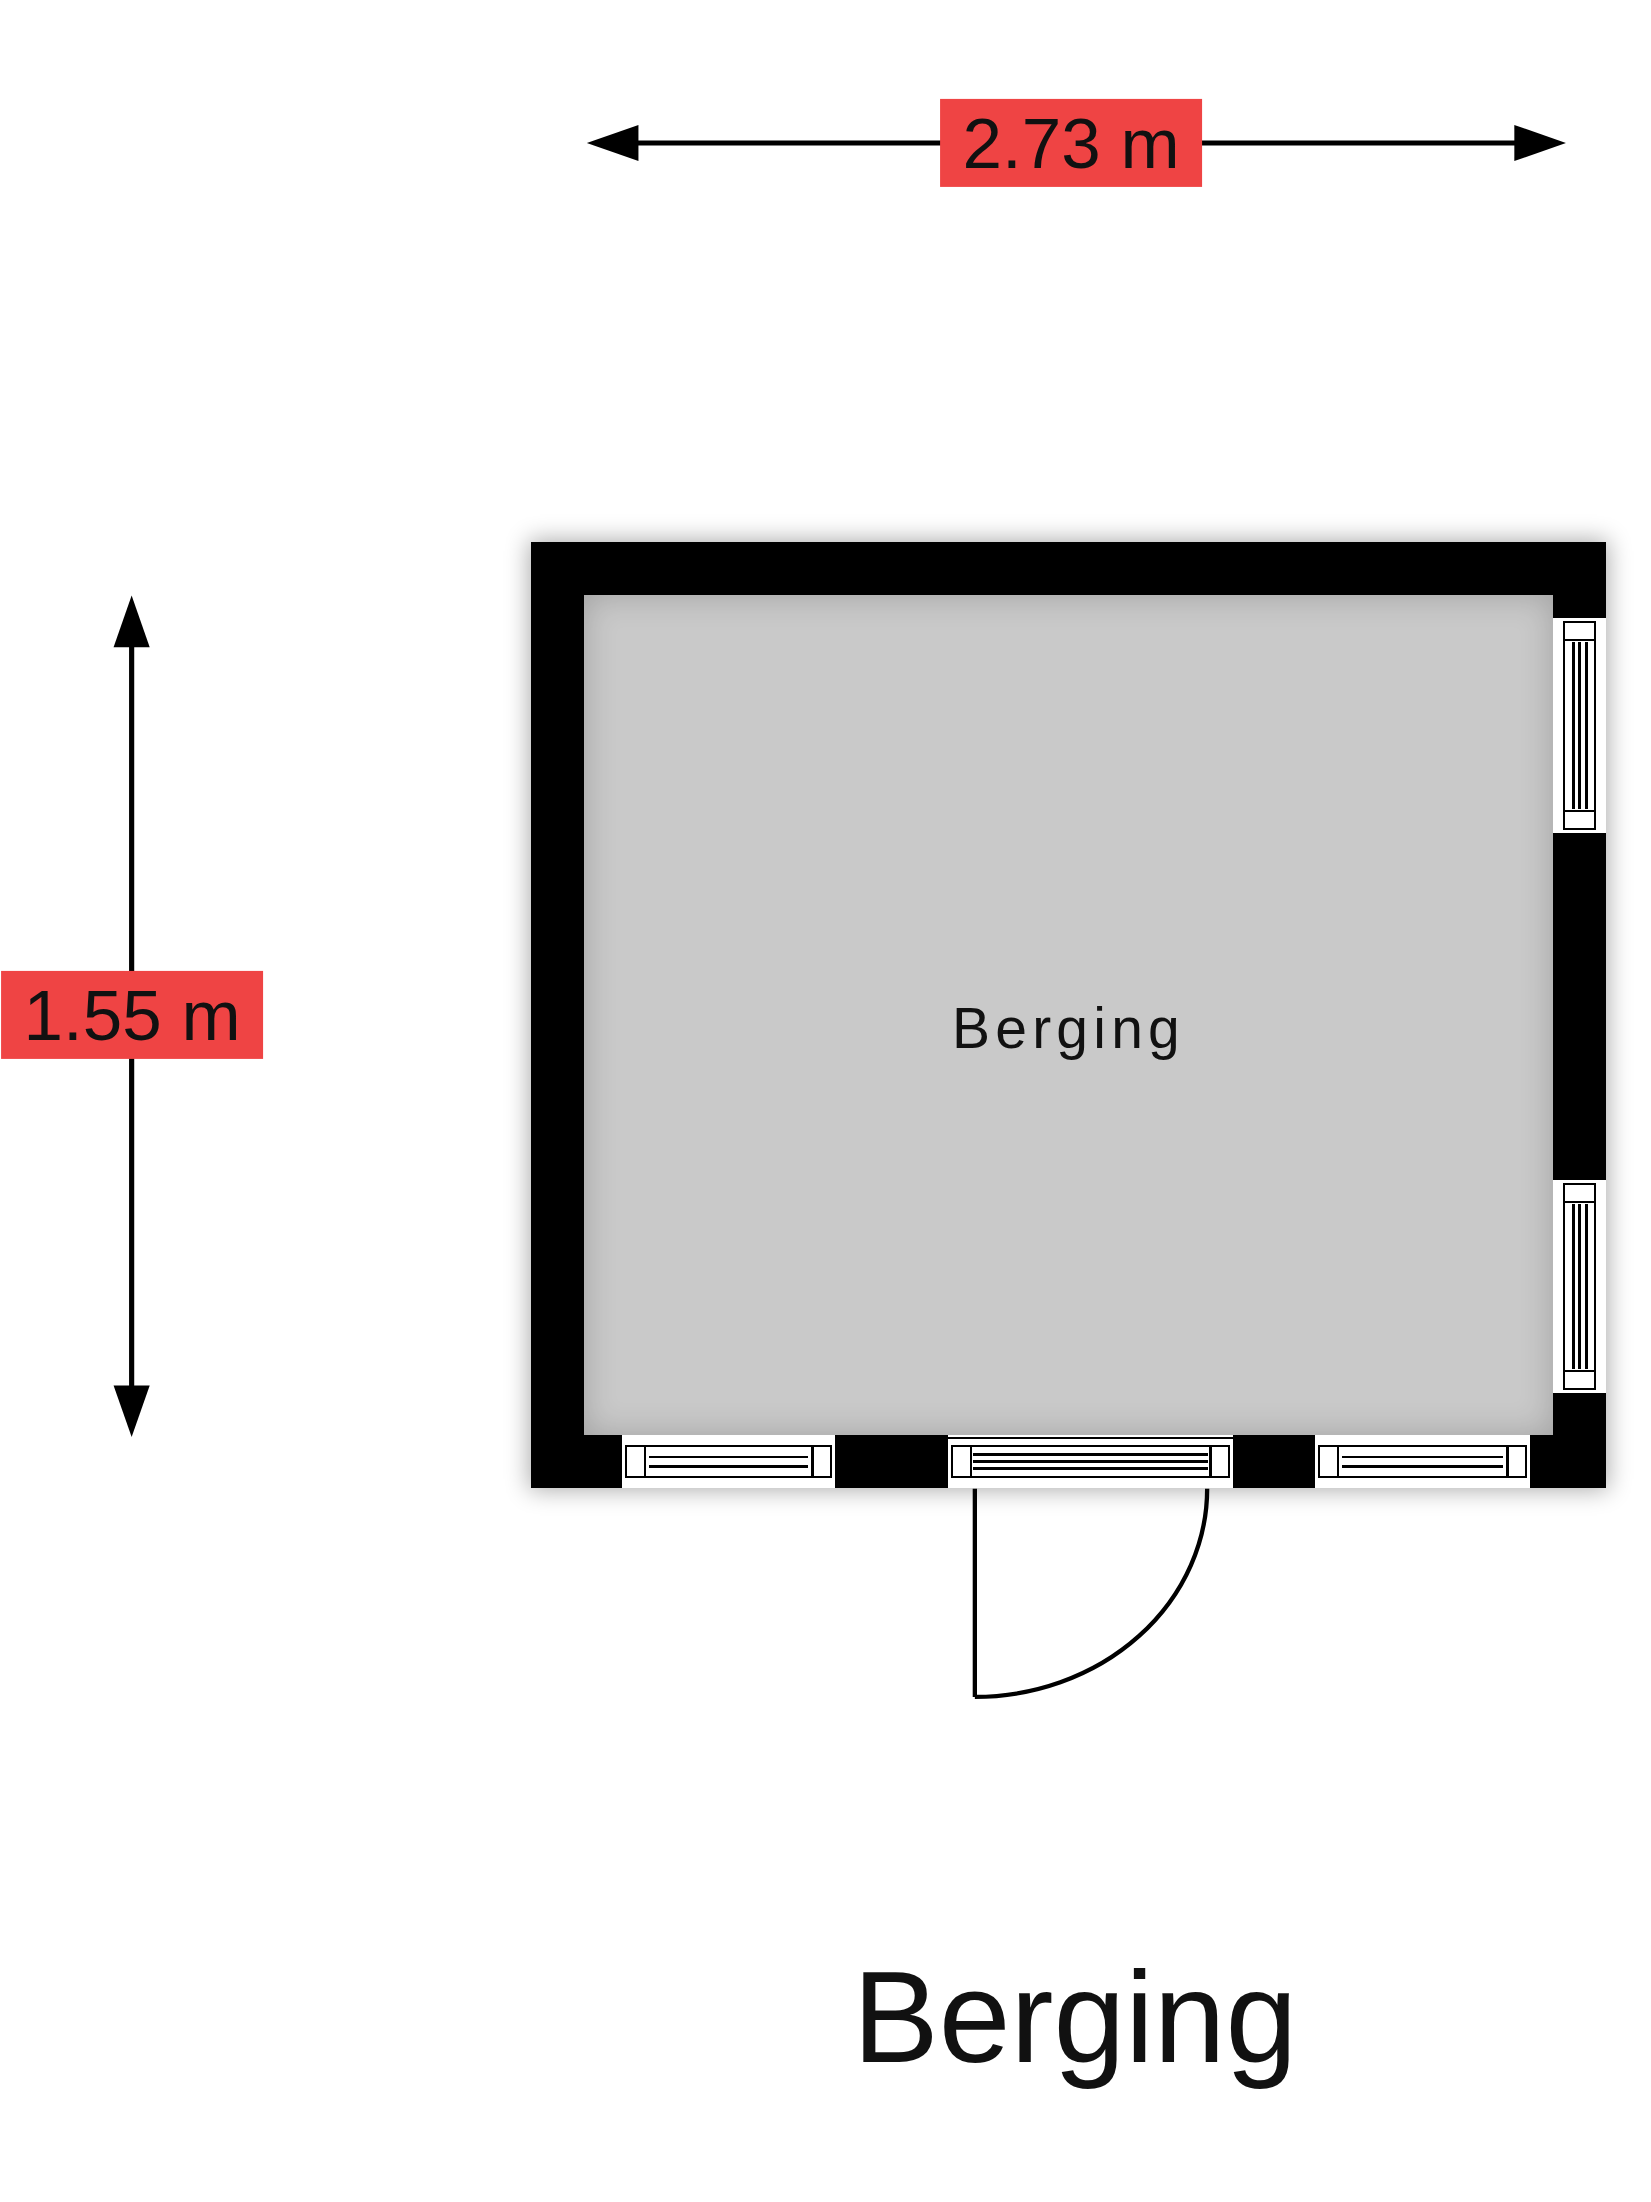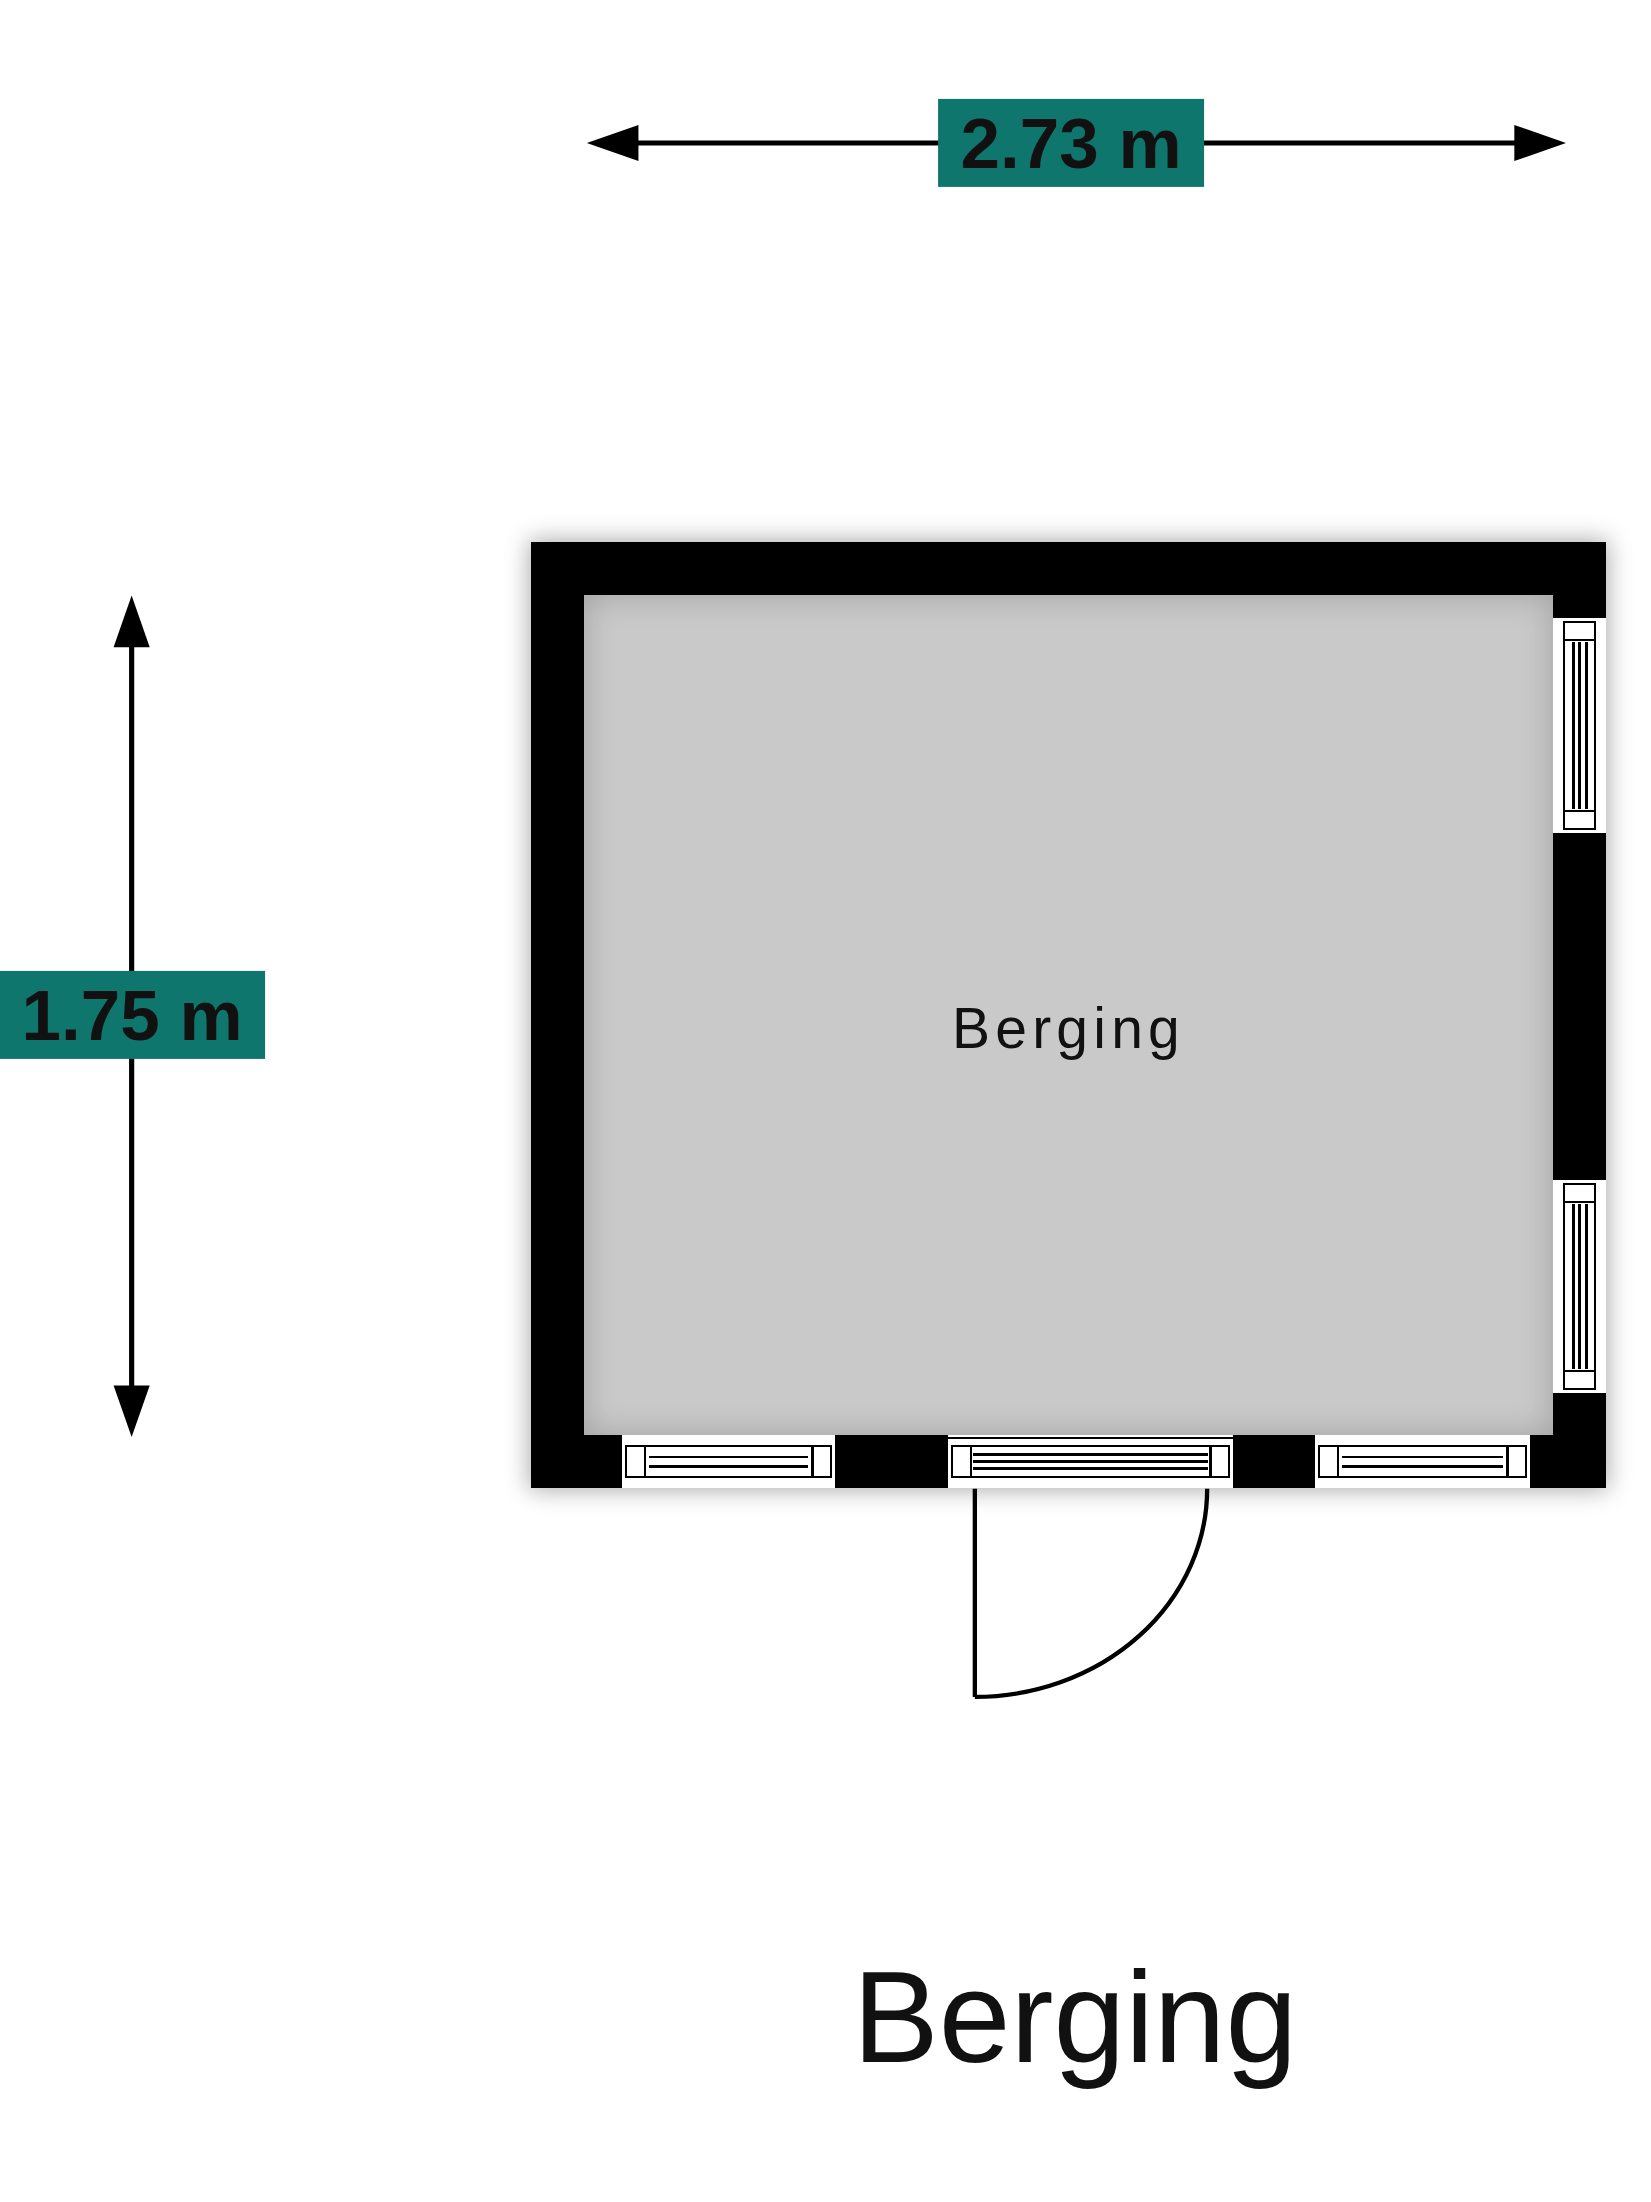--- a/index.html
+++ b/index.html
@@ -8,28 +8,27 @@
     background:#ffffff;
     font-family:"Liberation Sans", sans-serif;
     position:relative;
     overflow:hidden;
   }
 
   
   .dim-label{
     position:absolute;
     transform:translate(-50%,-50%);
-    background:#0f766e;
+    background:#ef4444;
     color:#111111;
     font-size:71px;
     line-height:1;
     padding:8.6px 22.4px;
     white-space:nowrap;
     z-index:4;
-    font-weight:bold;
   }
 
   
   .building{
     position:absolute;
     left:531px;top:542px;
     width:1075px;height:946px;
     background:#000000;
     box-shadow:0 0 22.4px 1.7px rgba(0,0,0,0.33);
     z-index:1;
@@ -162,16 +161,16 @@
 
   <line x1="153" y1="710" x2="153" y2="1652" stroke="#000" stroke-width="6"></line>
   <polygon points="153,692 132,752 174,752" fill="#000"></polygon>
   <polygon points="153,1670 132,1610 174,1610" fill="#000"></polygon>
 
   <line x1="1133" y1="1730" x2="1133" y2="1972" stroke="#000" stroke-width="5"></line>
   <path d="M 1133 1972 A 270 242 0 0 0 1403 1730" fill="none" stroke="#000" stroke-width="5"></path>
 </svg>
 
 <div class="dim-label" style="left:1071px;top:143px;">2.73 m</div>
-<div class="dim-label" style="left:132px;top:1015px;">1.75 m</div>
+<div class="dim-label" style="left:132px;top:1015px;">1.55 m</div>
 
 <div class="plan-title">Berging</div>
 
 
 </body></html>

